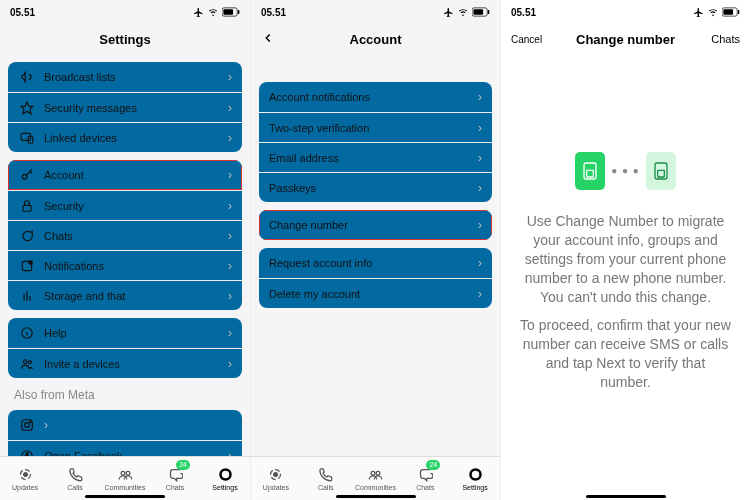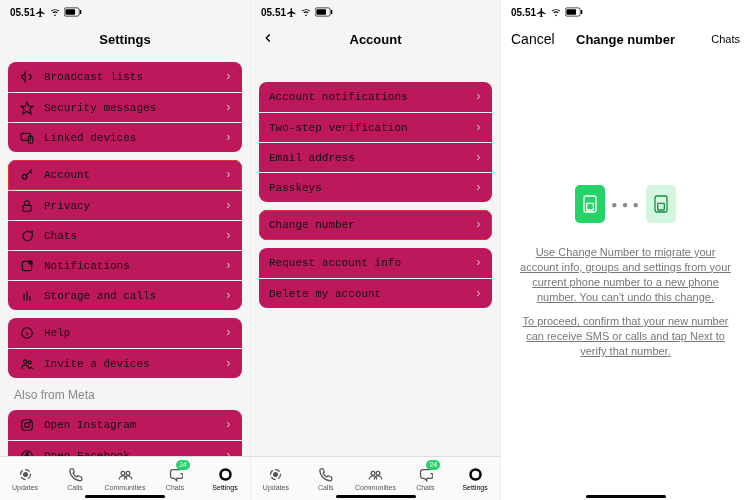--- a/index.html
+++ b/index.html
@@ -16,46 +16,46 @@
     background: #f5f5f5;
     position: relative;
     display: flex;
     flex-direction: column;
     overflow: hidden;
   }
   .screen + .screen { border-left: 1px solid #eee; }
   .status-bar {
     height: 18px;
     display: flex;
+    justify-content: space-between;
     align-items: center;
     padding: 12px 10px;
     font-size: 10px;
     font-weight: 600;
     color: #000;
   }
   .status-icons { display: flex; gap: 3px; align-items: center; }
   .status-icons svg { display: block; }
   .nav-bar {
     height: 30px;
     display: flex;
     align-items: center;
     justify-content: center;
     position: relative;
     padding: 0 10px;
   }
   .nav-title { font-size: 13px; font-weight: 700; }
-  .nav-left { position: absolute; left: 10px; font-size: 14px; }
+  .nav-left { position: absolute; left: 10px; font-size: 10px; }
   .nav-right { position: absolute; right: 10px; font-size: 11px; }
   .content { flex: 1; overflow: hidden; }
   .group {
-    background: #be185d;
+    background: #0369a1;
     margin: 8px 8px 0 8px;
     border-radius: 8px;
     overflow: hidden;
-    font-family: Liberation Mono, monospace;
   }
   .row {
     display: flex;
     align-items: center;
     padding: 7px 10px;
     min-height: 30px;
     position: relative;
     font-size: 11px;
     color: #111;
   }
@@ -76,21 +76,21 @@
   .tab .ticon { height:16px; display:flex; align-items:center; justify-content:center;}
   .badge { position:absolute; top:3px; right:10px; background:#25d366; color:#fff; border-radius:8px; font-size:7px; padding:0 3px; line-height:10px;}
   .home-ind { position:absolute; bottom:2px; left:50%; transform:translateX(-50%); width:80px; height:3px; background:#000; border-radius:3px;}
   .screen3-content { flex:1; display:flex; flex-direction:column; align-items:center; justify-content:center; padding: 0 18px; text-align:center;}
   .sim-row { display:flex; align-items:center; gap:6px; margin-bottom: 22px;}
   .sim { width:30px; height:38px; border-radius:5px; display:flex; align-items:center; justify-content:center;}
   .sim.green { background:#25d366; }
   .sim.light { background:#d4f5de; }
   .sim svg { display:block;}
   .dots { color:#888; font-size:10px; letter-spacing:1px;}
-  .info-text { font-size: 11px; color:#777; line-height:1.35; margin-bottom:10px;text-decoration:underline;}
+  .info-text { font-size: 14px; color:#777; line-height:1.35; margin-bottom:10px;}
   
   .group.topcut .row:first-child { border-top:none;}
 </style>
 </head>
 <body>
 
 <div class="screen">
   <div class="status-bar">
     <span>05.51</span>
     <span class="status-icons">
@@ -154,21 +154,21 @@
         <span class="label">Account</span>
         <span class="chev">›</span>
       </div>
       <div class="row">
         <span class="icon">
             <svg width="14" height="14" viewBox="0 0 24 24" fill="none" stroke="#111" stroke-width="2">
               <rect x="5" y="11" width="14" height="10" rx="2"></rect>
               <path d="M8 11V7a4 4 0 0 1 8 0v4"></path>
             </svg>
           </span>
-        <span class="label">Privacy</span>
+        <span class="label">Security</span>
         <span class="chev">›</span>
       </div>
       <div class="row">
         <span class="icon">
             <svg width="14" height="14" viewBox="0 0 24 24" fill="none" stroke="#111" stroke-width="2">
               <path d="M21 12a8 8 0 1 1-3-6.2L21 4v8z"></path>
             </svg>
           </span>
         <span class="label">Chats</span>
         <span class="chev">›</span>
@@ -182,21 +182,21 @@
           </span>
         <span class="label">Notifications</span>
         <span class="chev">›</span>
       </div>
       <div class="row">
         <span class="icon">
             <svg width="14" height="14" viewBox="0 0 24 24" fill="none" stroke="#111" stroke-width="2">
               <path d="M7 20V8m5 12V4m5 16v-8"></path>
             </svg>
           </span>
-        <span class="label">Storage and calls</span>
+        <span class="label">Storage and that</span>
         <span class="chev">›</span>
       </div>
     </div>
 
     <div class="group">
       <div class="row">
         <span class="icon">
             <svg width="14" height="14" viewBox="0 0 24 24" fill="none" stroke="#111" stroke-width="2">
               <circle cx="12" cy="12" r="9"></circle>
               <path d="M12 8h.01M12 11v5"></path>
@@ -222,21 +222,20 @@
     <div class="section-header">Also from Meta</div>
     <div class="group">
       <div class="row">
         <span class="icon">
             <svg width="14" height="14" viewBox="0 0 24 24" fill="none" stroke="#111" stroke-width="2">
               <rect x="3" y="3" width="18" height="18" rx="5"></rect>
               <circle cx="12" cy="12" r="4"></circle>
               <circle cx="17.5" cy="6.5" r="1" fill="#111"></circle>
             </svg>
           </span>
-        <span class="label">Open Instagram</span>
         <span class="chev">›</span>
       </div>
       <div class="row">
         <span class="icon">
             <svg width="14" height="14" viewBox="0 0 24 24" fill="none" stroke="#111" stroke-width="2">
               <circle cx="12" cy="12" r="9"></circle>
               <path d="M13 8h2V5h-2a3 3 0 0 0-3 3v2H8v3h2v7h3v-7h2l1-3h-3V8z" fill="#111" stroke="none"></path>
             </svg>
           </span>
         <span class="label">Open Facebook</span>

